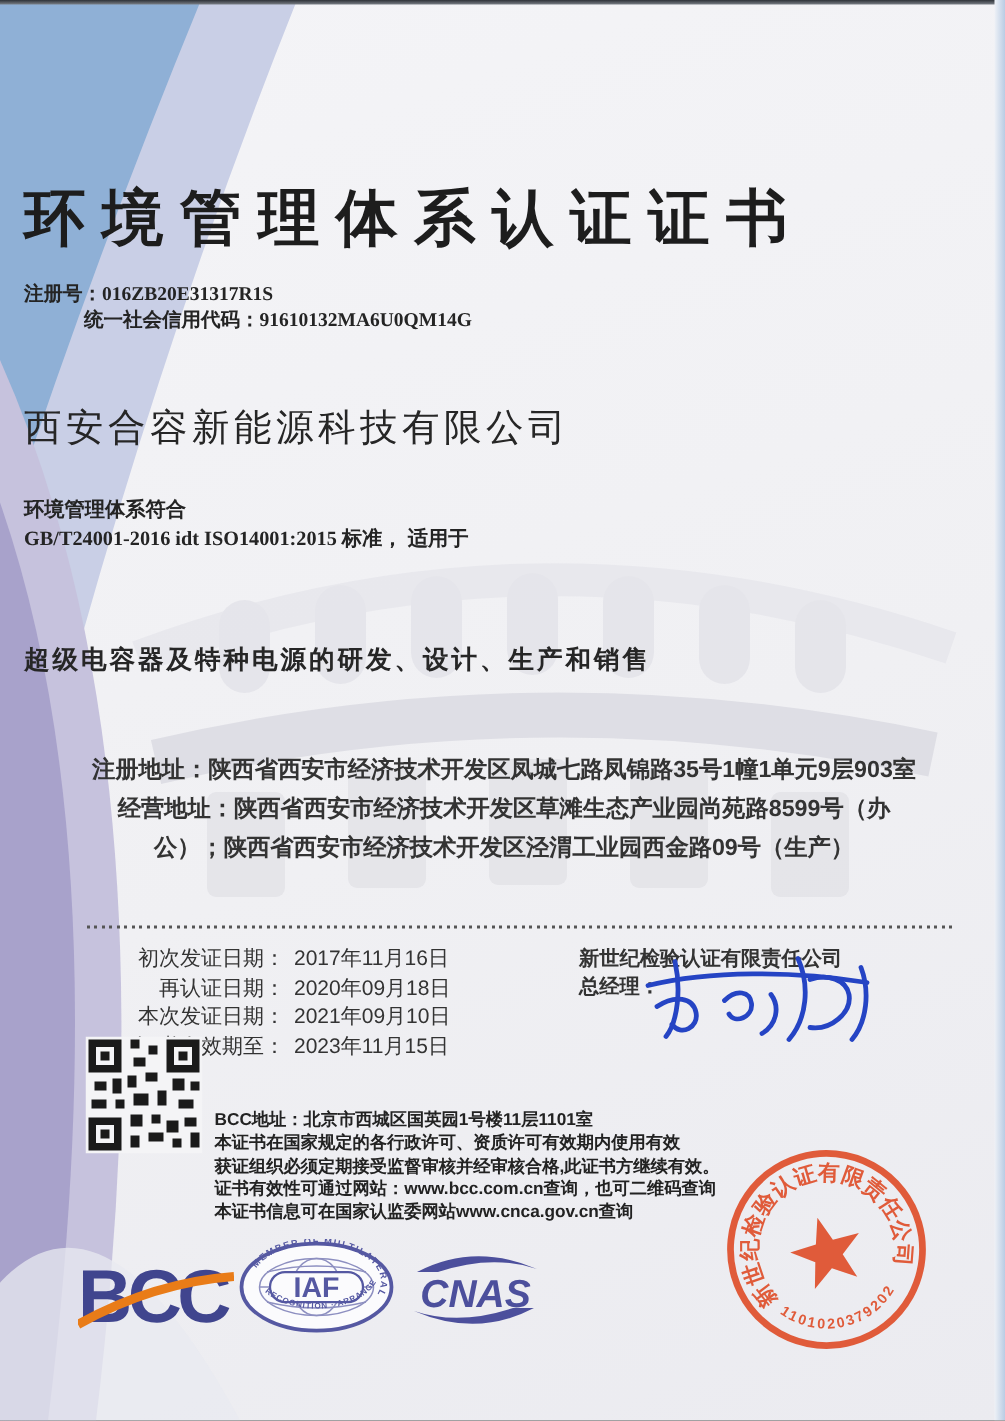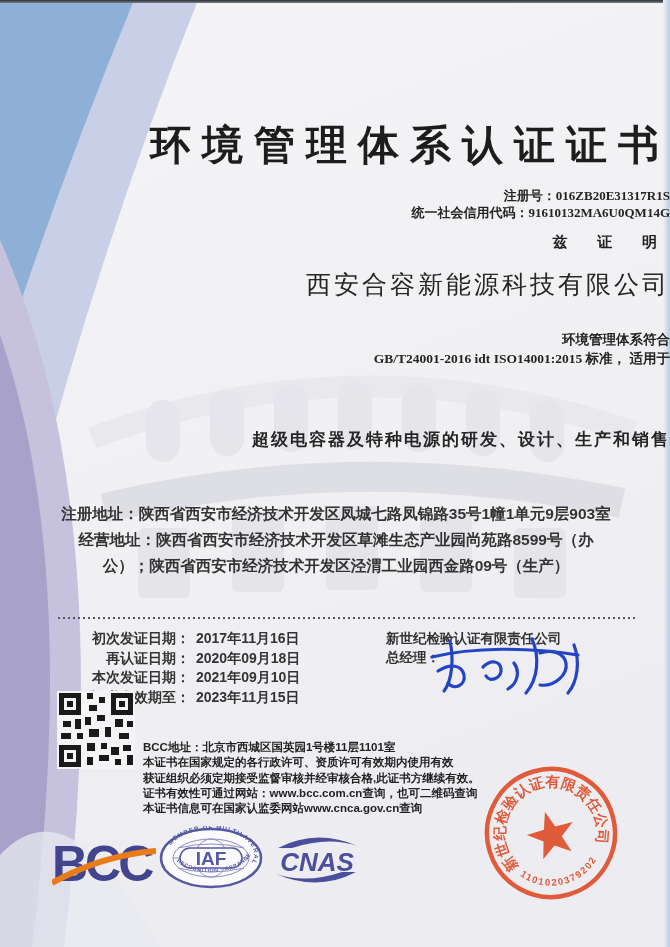--- a/index.html
+++ b/index.html
@@ -1,20 +1,20 @@
 <!DOCTYPE html>
 <html><head>
 <meta charset="utf-8">
 <style>
   html,body{margin:0;padding:0;background:#888;}
   .page{position:relative;width:670px;height:947px;margin:0 auto;overflow:hidden;
         background:linear-gradient(160deg,#f4f4f7 0%,#f0f0f3 55%,#ebebf0 100%);
         font-family:"Liberation Sans","DejaVu Sans",sans-serif;color:#2b2b2b;}
   .abs{position:absolute;}
-  .ctr{left:0;right:0;text-align:right;}
+  .ctr{left:16px;right:0;text-align:left;}
   svg{display:block;}
   
   .scan-top{top:0;left:0;right:0;height:3px;background:linear-gradient(#2e3238,#7a7f86);}
   .scan-right{top:0;right:0;bottom:0;width:7px;background:linear-gradient(to right,#eef1f6,#b9cce4);}
   
   .bg{top:0;left:0;width:670px;height:947px;z-index:0;}
   .content{position:absolute;inset:0;z-index:2;}
   
   .title{top:118px;font-family:"Liberation Serif","DejaVu Serif",serif;font-size:41px;
          font-weight:600;letter-spacing:11px;color:#1d1d1d;}
@@ -26,21 +26,21 @@
            letter-spacing:3px;color:#262626;}
   .conf1{top:331px;font-family:"Liberation Serif","DejaVu Serif",serif;font-size:13.5px;font-weight:700;color:#242424;}
   .conf2{top:350px;font-family:"Liberation Serif","DejaVu Serif",serif;font-size:13.5px;font-weight:700;color:#242424;}
   .scope{top:428px;font-family:"Liberation Serif","DejaVu Serif",serif;font-size:17px;
          font-weight:700;letter-spacing:2px;color:#262626;}
   .addresses{top:501px;left:58px;width:556px;text-align:center;font-size:15.5px;
              font-weight:700;line-height:26px;color:#333;}
   .addresses p{margin:0;}
   .divider{top:617px;left:58px;width:578px;height:2px;
            background:repeating-linear-gradient(90deg,#555 0 2px,transparent 2px 5px);}
-  .dates{top:629px;left:78px;font-size:14px;font-weight:700;line-height:19.5px;color:#333;}
+  .dates{top:629px;left:78px;font-size:14px;font-weight:400;line-height:19.5px;color:#333;}
   .dates .row{display:flex;}
   .dates .lbl{display:inline-block;width:112px;text-align:right;}
   .dates .val{margin-left:6px;}
   .issuer{top:629px;left:386px;font-size:13.5px;font-weight:700;color:#333;line-height:19px;}
   .sig{top:633px;left:428px;width:170px;height:70px;}
   .qr{top:691px;left:57px;width:78px;height:78px;}
   .notes{top:692px;left:143px;font-size:11.5px;font-weight:700;line-height:15.3px;color:#222;margin-top:48px;}
   
   .bcc{top:833px;left:52px;width:104px;height:60px;}
   .iaf{top:826px;left:158px;width:106px;height:64px;}
@@ -89,21 +89,20 @@
 
     <div class="abs ctr title">环境管理体系认证证书</div>
 
     <div class="abs ctr reg-line">
       <span>注册号：</span><span>016ZB20E31317R1S</span>
     </div>
     <div class="abs ctr credit-line">
       <span>统一社会信用代码：</span><span>91610132MA6U0QM14G</span>
     </div>
 
-    <div class="abs ctr certify">兹 证 明</div>
     <div class="abs ctr company">西安合容新能源科技有限公司</div>
     <div class="abs ctr conf1">环境管理体系符合</div>
     <div class="abs ctr conf2">GB/T24001-2016 idt ISO14001:2015 标准，  适用于</div>
     <div class="abs ctr scope">超级电容器及特种电源的研发、设计、生产和销售</div>
 
     <div class="abs addresses">
       <p><span>注册地址：</span><span>陕西省西安市经济技术开发区凤城七路凤锦路35号1幢1单元9层903室</span></p>
       <p><span>经营地址：</span><span>陕西省西安市经济技术开发区草滩生态产业园尚苑路8599号（办公）；陕西省西安市经济技术开发区泾渭工业园西金路09号（生产）</span></p>
     </div>
 

